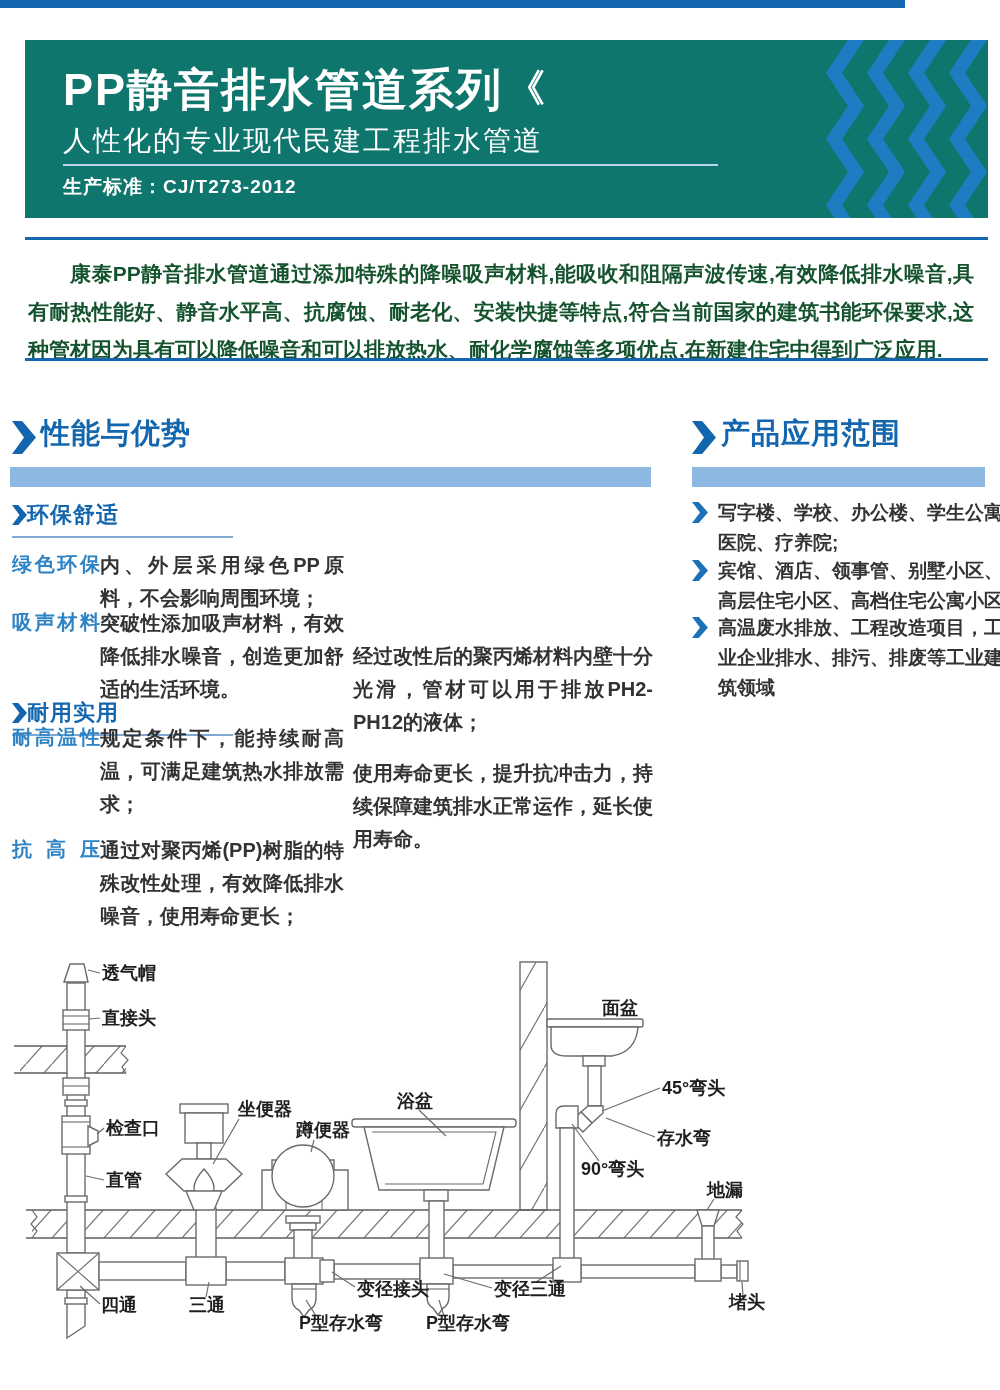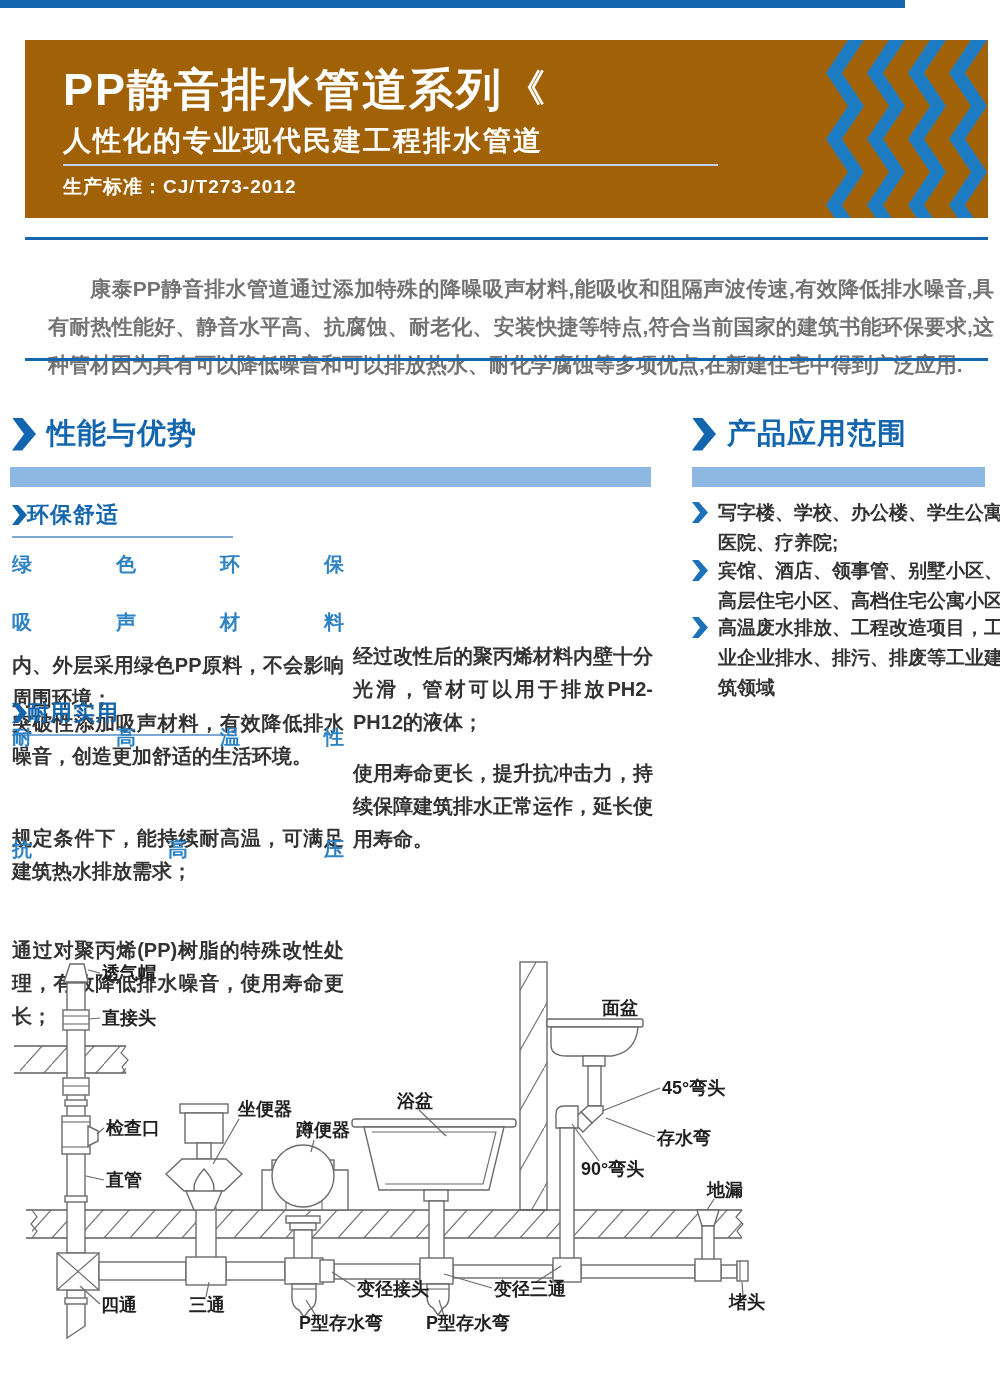--- a/index.html
+++ b/index.html
@@ -1,44 +1,44 @@
 <!DOCTYPE html>
 <html><head>
 <meta charset="utf-8">
 <style>
   html,body{margin:0;padding:0;background:#fff;}
   .page{position:relative;width:1000px;height:1390px;background:#fff;overflow:hidden;
         font-family:"Liberation Sans","DejaVu Sans",sans-serif;color:#333;}
   .abs{position:absolute;}
   
   .top-strip{left:0;top:0;width:905px;height:8px;background:#1467ae;}
-  .header{left:25px;top:40px;width:963px;height:178px;background:#a16207;overflow:hidden;}
+  .header{left:25px;top:40px;width:963px;height:178px;background:#0f766e;overflow:hidden;}
   .hd-title{left:38px;top:20px;color:#fff;font-size:45px;font-weight:bold;letter-spacing:2px;white-space:nowrap;}
   .hd-mark{font-size:38px;font-weight:bold;vertical-align:4px;margin-left:4px;}
-  .hd-sub{left:38px;top:82px;color:#fff;font-size:28px;font-weight:700;letter-spacing:2px;white-space:nowrap;}
+  .hd-sub{left:38px;top:82px;color:#fff;font-size:28px;font-weight:400;letter-spacing:2px;white-space:nowrap;}
   .hd-line{left:38px;top:124px;width:655px;height:2px;background:#b9d4ec;}
   .hd-std{left:38px;top:134px;color:#fff;font-size:19px;font-weight:bold;letter-spacing:1px;}
   .chevpat{right:0;top:0;}
   
   .hr{left:25px;width:963px;height:3px;background:#1467ae;}
-  .intro{left:28px;top:249px;width:946px;font-size:21px;line-height:38px;color:#737373;
-         font-weight:600;text-align:justify;text-indent:2em;margin-left:20px;}
-  
-  .sect{display:flex;align-items:center;gap:11px;}
+  .intro{left:28px;top:234px;width:946px;font-size:21px;line-height:38px;color:#14532d;
+         font-weight:600;text-align:justify;text-indent:2em;}
+  
+  .sect{display:flex;align-items:flex-end;gap:5px;}
   .chev-big{width:24px;height:33px;background:#1366ad;
             clip-path:polygon(0 0,42% 0,100% 50%,42% 100%,0 100%,50% 50%);}
   .sect-t{font-size:29px;font-weight:bold;color:#1366ad;letter-spacing:1px;white-space:nowrap;}
   .bar{height:20px;background:#8cb8e2;}
   
   .subhead{display:flex;align-items:center;gap:0;}
   .chev-sm{width:15px;height:20px;background:#1366ad;
            clip-path:polygon(0 0,42% 0,100% 50%,42% 100%,0 100%,50% 50%);}
   .sub-t{font-size:22px;font-weight:bold;color:#1366ad;letter-spacing:1px;white-space:nowrap;}
   .uline{height:2px;background:#7fa9d2;}
-  .pitem{display:flex;gap:12px;flex-direction:column;}
+  .pitem{display:flex;}
   .term{flex:0 0 88px;font-size:20px;font-weight:bold;color:#2e83c4;
         text-align:justify;text-align-last:justify;line-height:31px;}
   .term.w5{flex:0 0 102px;}
   .desc{flex:1;font-size:20px;font-weight:600;color:#333;line-height:33px;text-align:justify;}
   
   .app{display:flex;gap:10px;}
   .chev-app{flex:0 0 16px;height:21px;margin-top:4px;background:#1d71b8;
             clip-path:polygon(0 0,42% 0,100% 50%,42% 100%,0 100%,50% 50%);}
   .app-t{font-size:19px;font-weight:600;color:#333;line-height:30px;text-align:justify;width:285px;}
   

